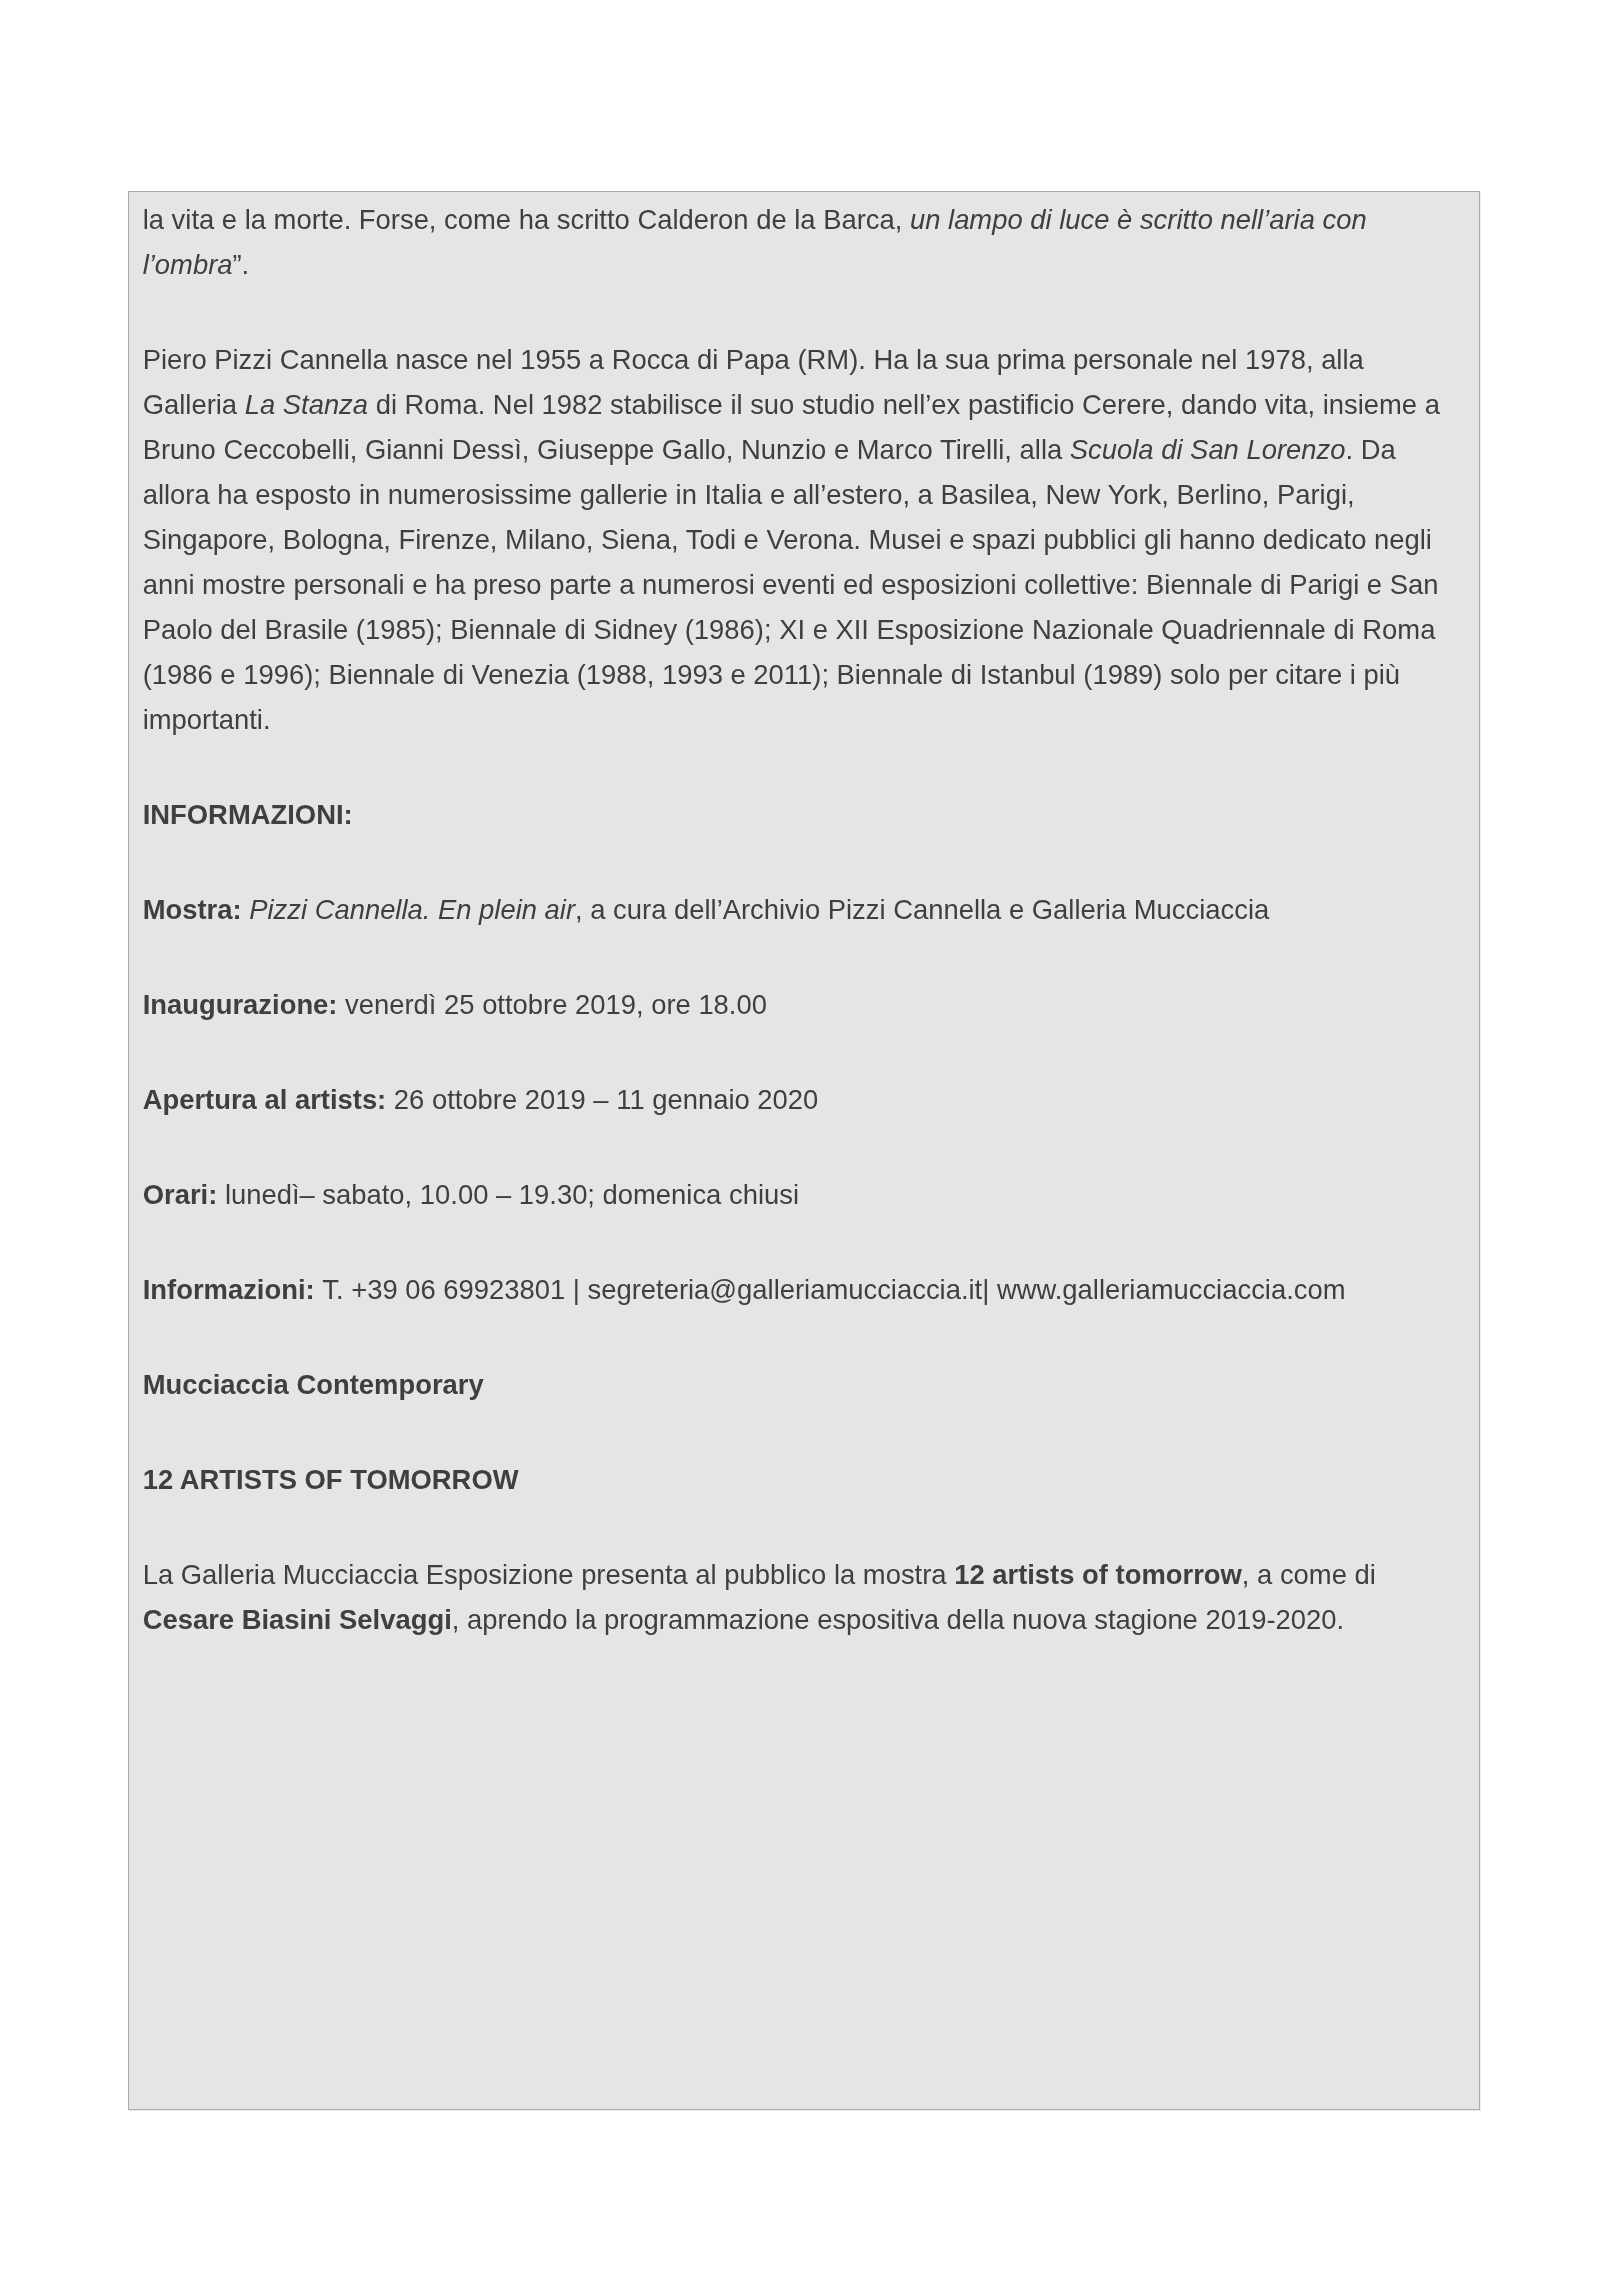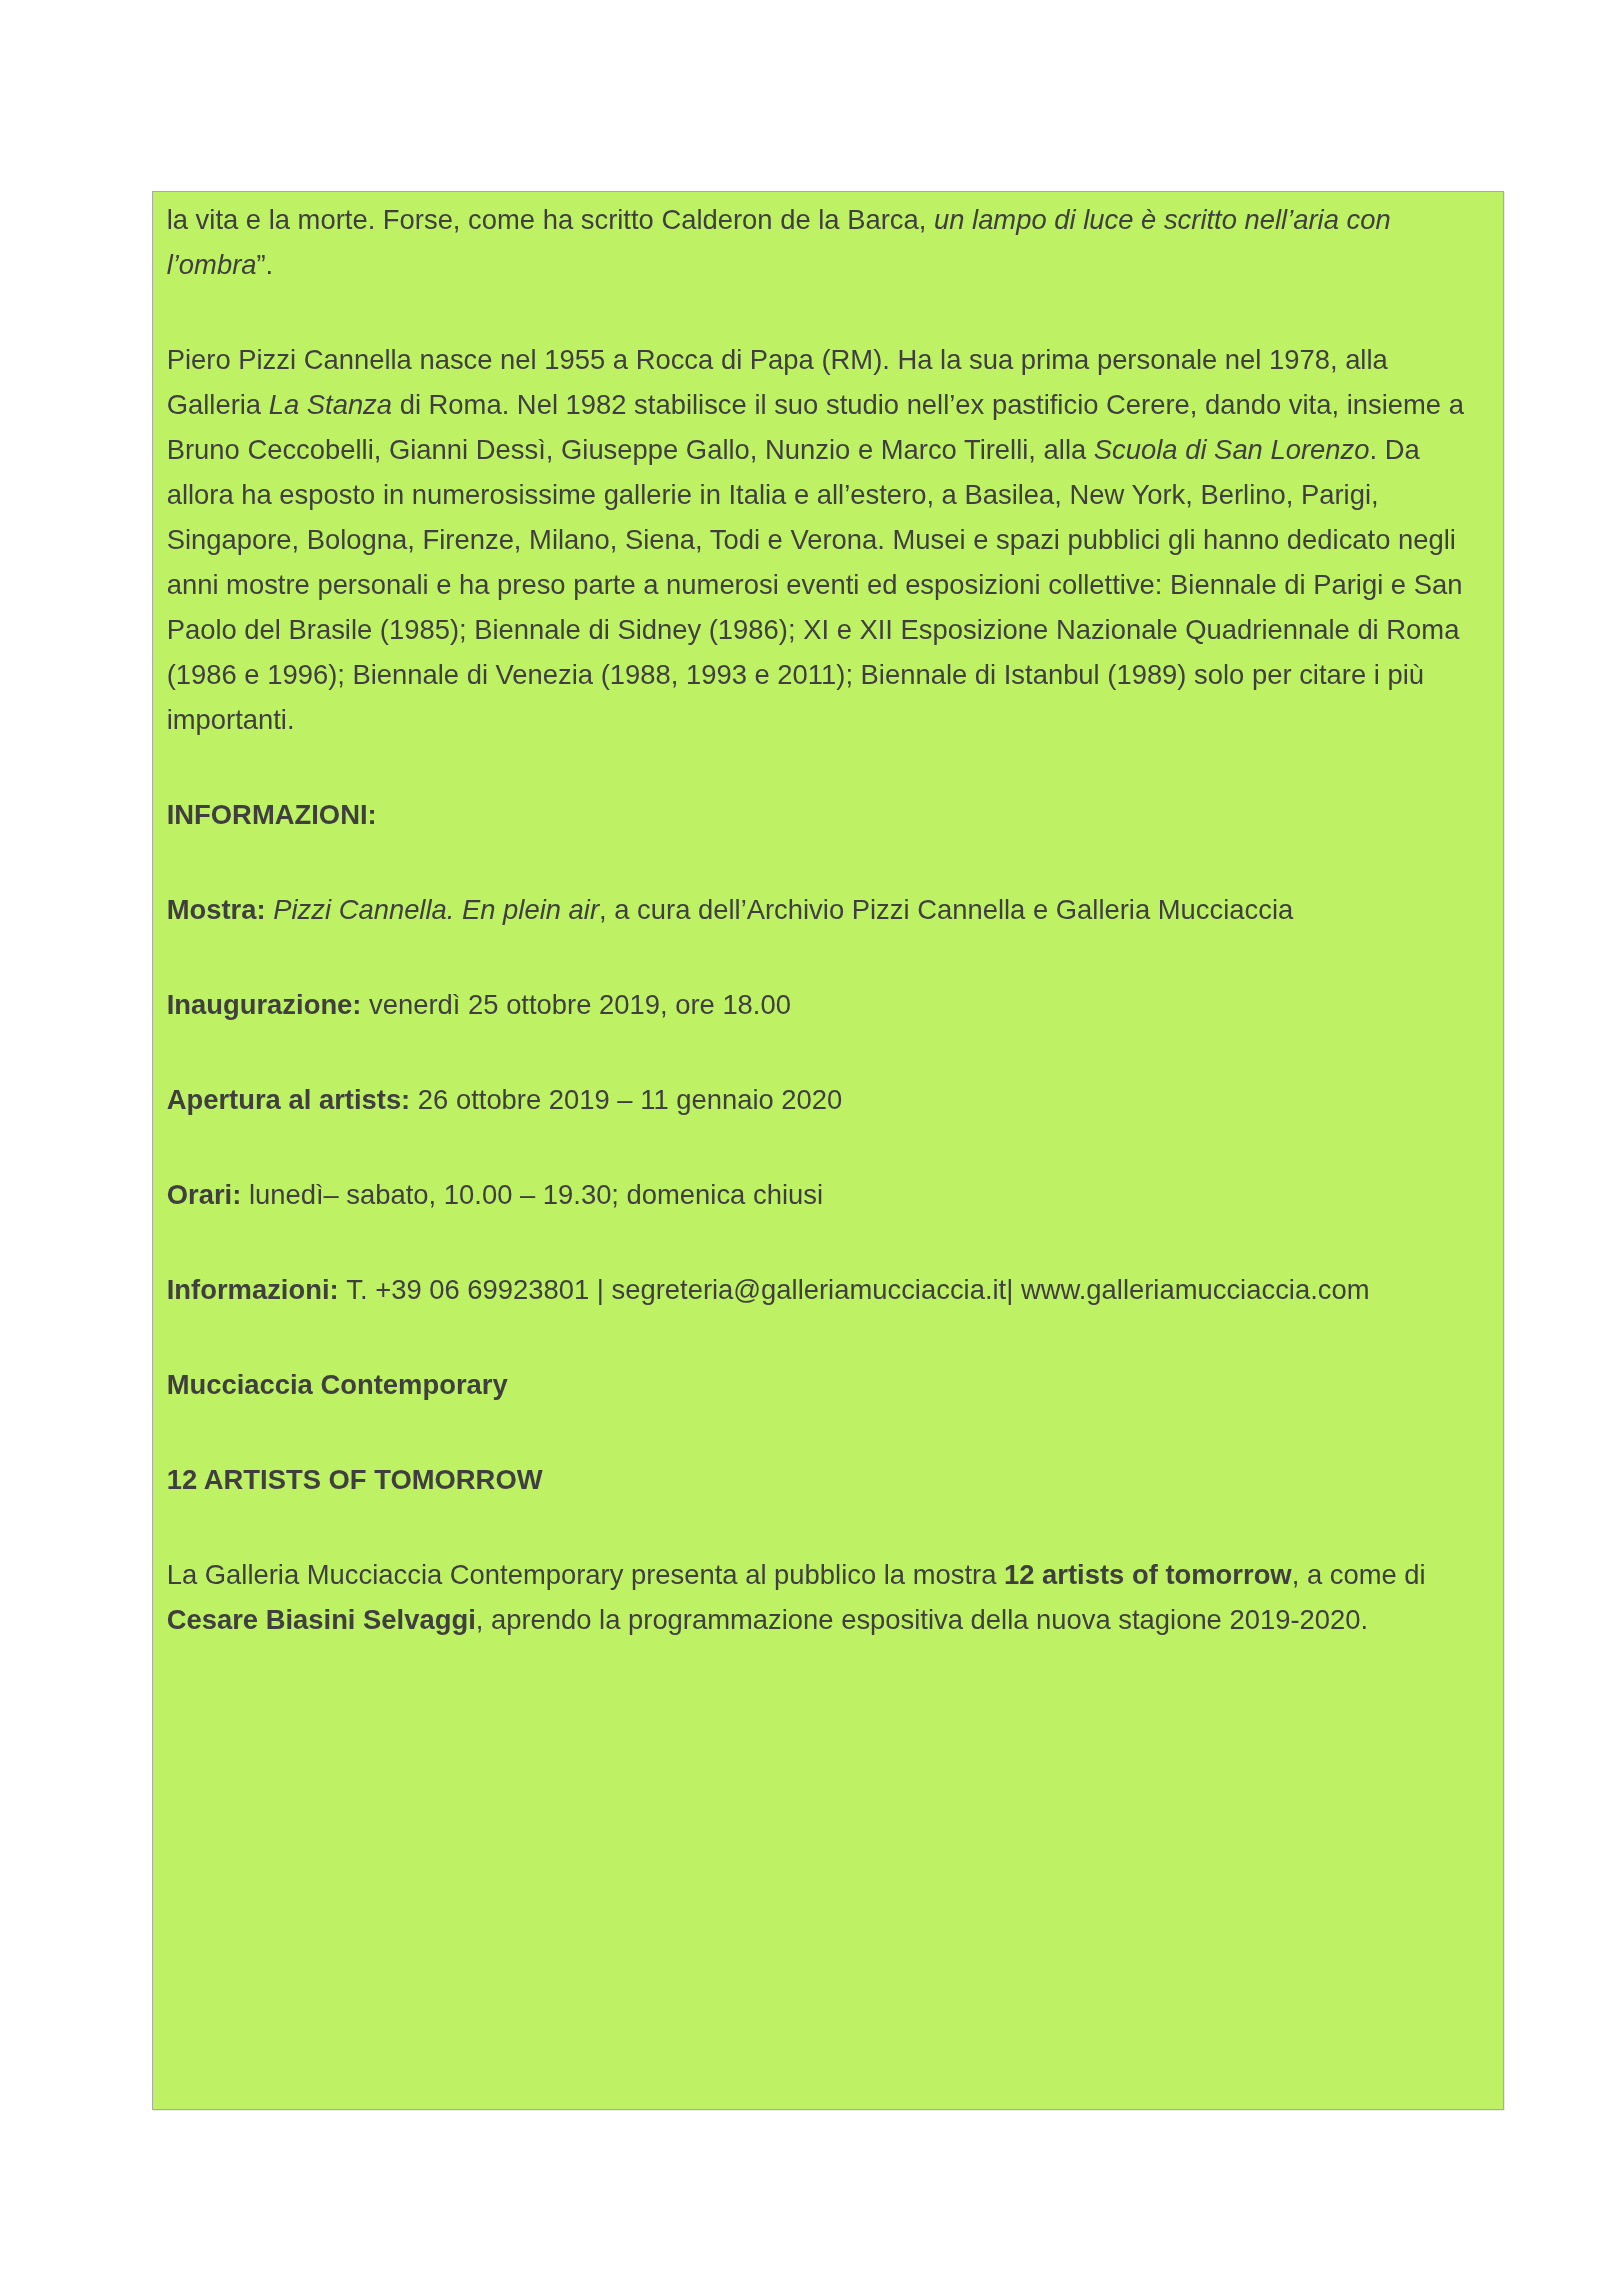--- a/index.html
+++ b/index.html
@@ -6,29 +6,29 @@
   .canvas {
     position: relative;
     width: 1621px;
     height: 2293px;
     background: #ffffff;
     font-family: "Liberation Sans", "DejaVu Sans", sans-serif;
     color: #3f3f3f;
   }
   .content-box {
     position: absolute;
-    left: 152px;
+    left: 128px;
     top: 191px;
     width: 1352px;
     height: 1919px;
     box-sizing: border-box;
     border: 1px solid #a9a9a9;
     box-shadow: 1px 1px 0 rgba(0,0,0,0.08);
     padding: 4.9px 13.7px 0 13.7px;
-    background: #bef264;
+    background: #e5e5e5;
     overflow: hidden;
   }
   .content-box p {
     margin: 0 0 50px 0;
     font-size: 27.4px;
     line-height: 45px;
     color: #3f3f3f;
     white-space: pre-wrap;
   }
   .content-box p.tight { margin-bottom: 0; }
@@ -59,17 +59,17 @@
     <p><span class="b">Apertura al artists: </span><span>26 ottobre 2019 – 11 gennaio 2020</span></p>
 
     <p><span class="b">Orari: </span><span>lunedì– sabato, 10.00 – 19.30; domenica chiusi</span></p>
 
     <p class="gap-large"><span class="b">Informazioni: </span><span>T. +39 06 69923801 | segreteria@galleriamucciaccia.it| www.galleriamucciaccia.com</span></p>
 
     <p><span class="b">Mucciaccia Contemporary</span></p>
 
     <p><span class="bi">12 ARTISTS OF TOMORROW</span></p>
 
-    <p class="last"><span>La Galleria Mucciaccia Contemporary presenta al pubblico la mostra </span><span class="bi">12 artists of tomorrow</span><span>, a come di </span><span class="b">Cesare Biasini Selvaggi</span><span>, aprendo la programmazione espositiva della nuova stagione 2019-2020.</span></p>
+    <p class="last"><span>La Galleria Mucciaccia Esposizione presenta al pubblico la mostra </span><span class="bi">12 artists of tomorrow</span><span>, a come di </span><span class="b">Cesare Biasini Selvaggi</span><span>, aprendo la programmazione espositiva della nuova stagione 2019-2020.</span></p>
 
   </div>
 </div>
 
 
 </body></html>

